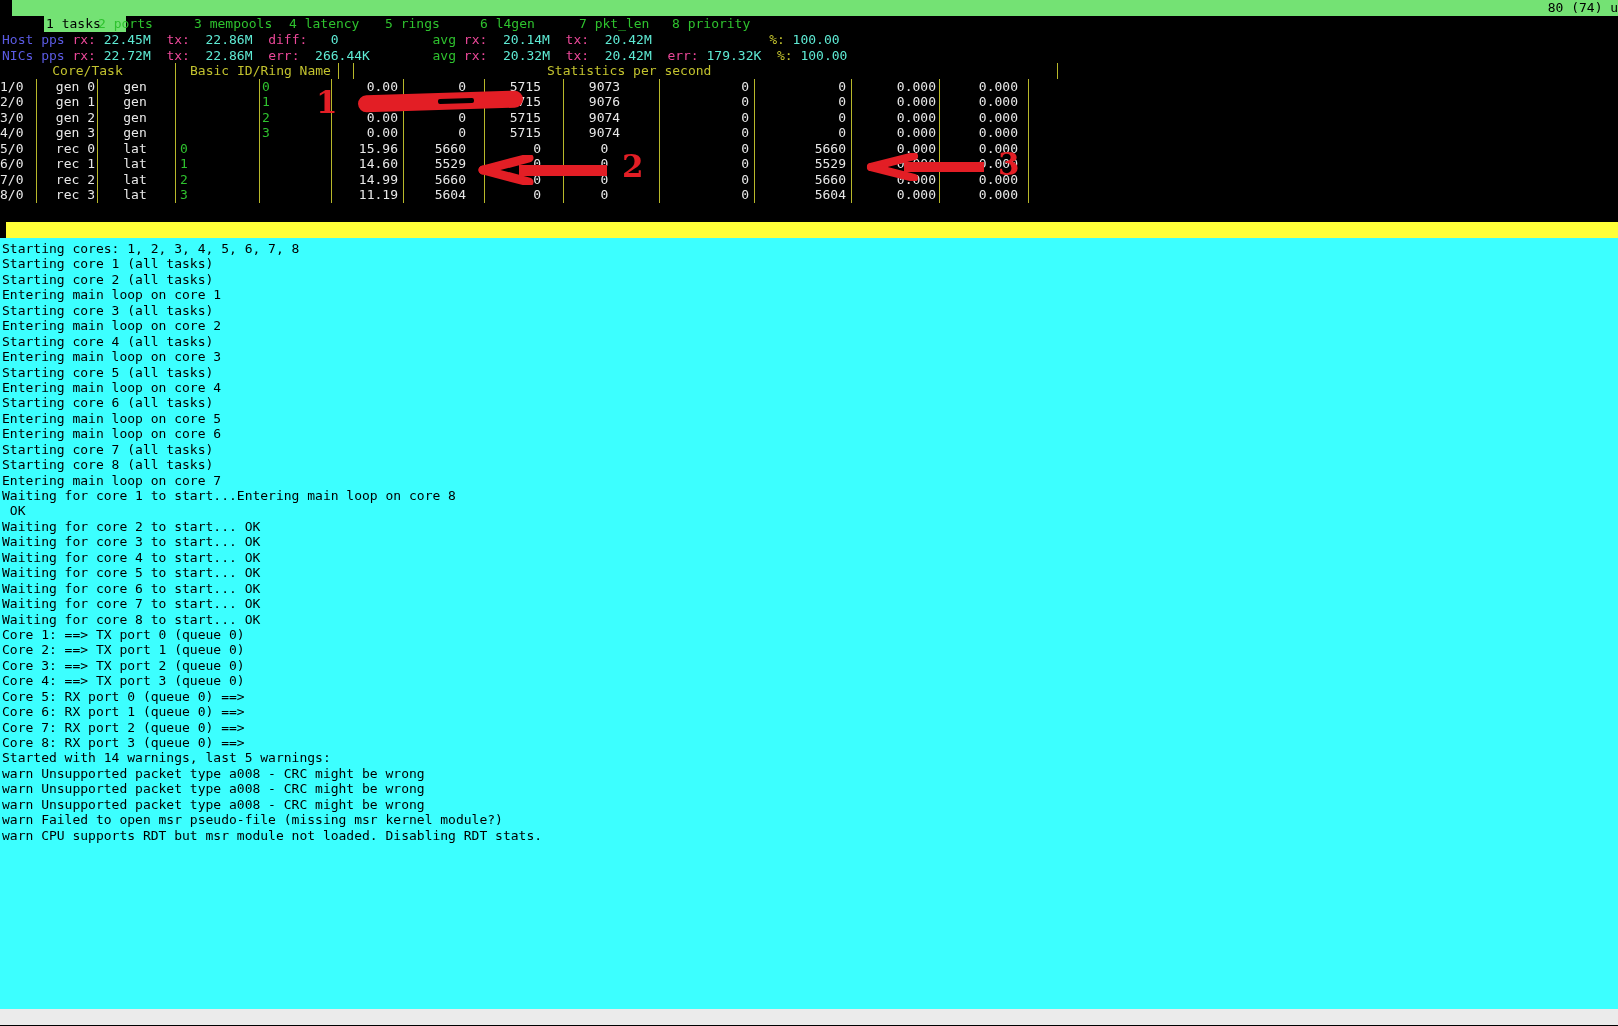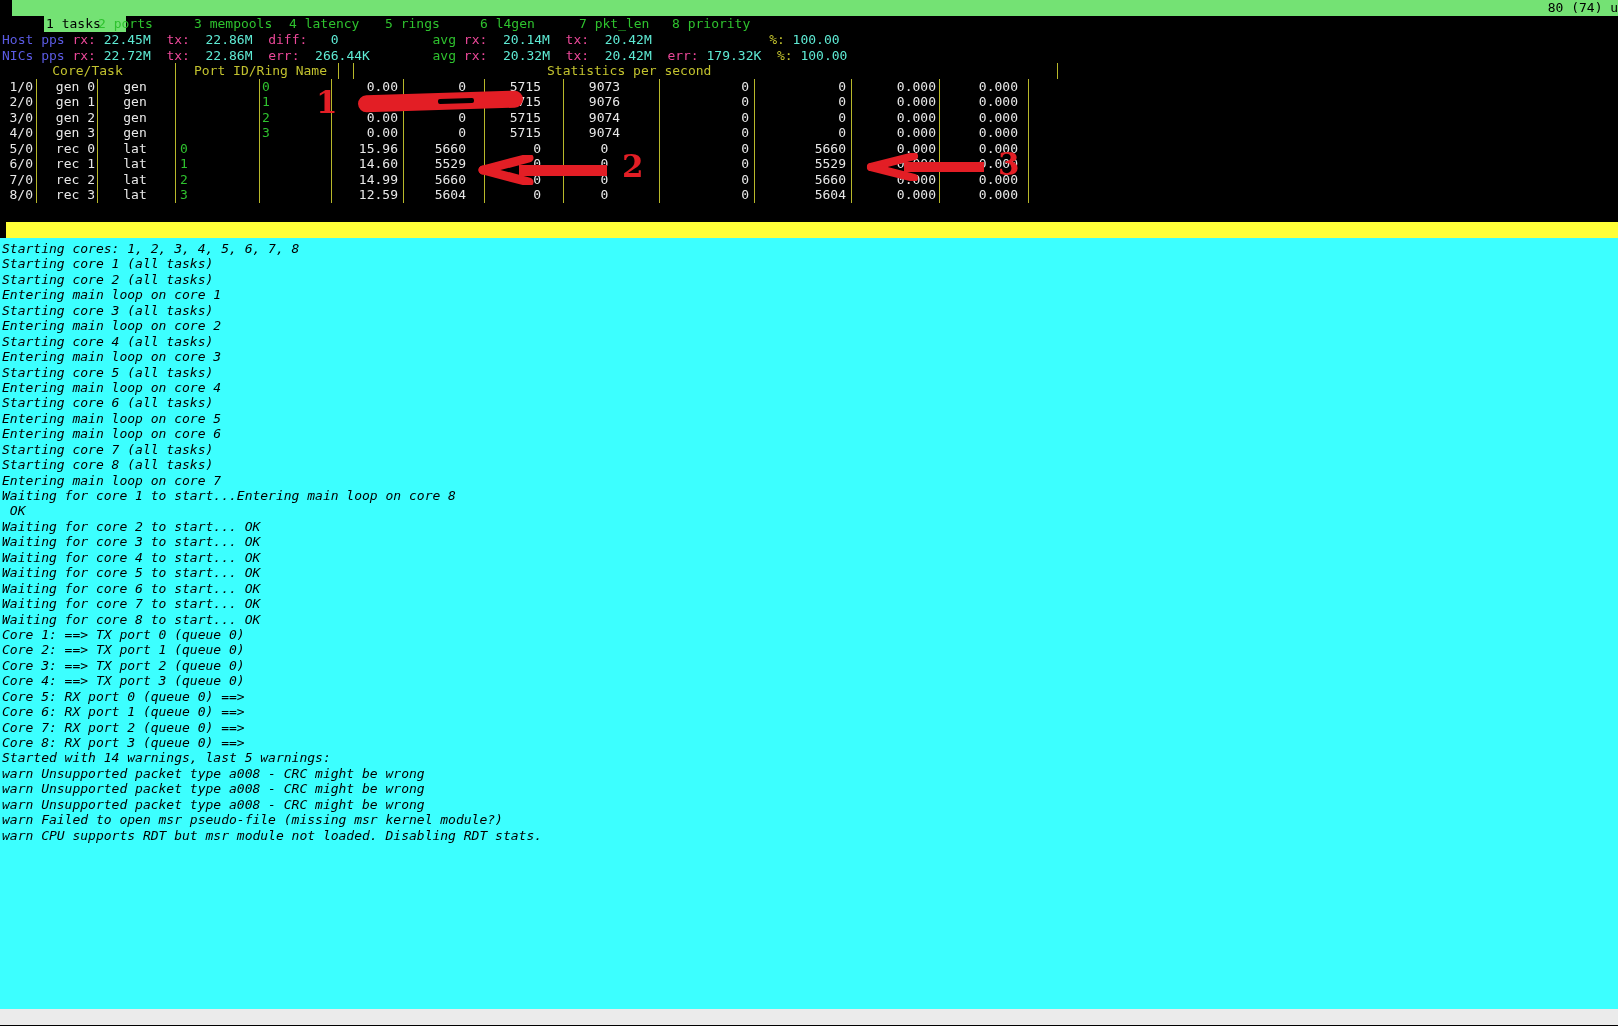--- a/index.html
+++ b/index.html
@@ -20,21 +20,21 @@
   .blue{color:#5b5be4}.magenta{color:#ec4899}.cyan{color:#5eead4}.green{color:#2ec22e}
   .yellow{color:#c2c22e}.plain{color:#c8c8c8}
   
   .tbl{position:absolute;left:0;top:63px;}
   .trow{display:flex;height:15.45px;}
   .trow.g{height:16px;line-height:16px;gap:7px;}
   .cell{border-right:1px solid #b8b82a;white-space:pre;overflow:hidden;color:#e8e8e8;}
   .g .cell,.hrow .cell{color:#c2c22e;}
   .g0{width:176px;text-align:center}.g1{width:156px;text-align:center}
   .gsp{width:8px}.g2{width:697px;padding-left:186px}
-  .c0{width:37px;text-align:right;padding-right:3px}
+  .c0{width:37px;text-align:left;padding-right:3px}
   .c1{width:61px;text-align:right;padding-right:2px}
   .c2{width:78px;text-align:center;padding-right:3px}
   .c3{width:84px;color:#2ec22e;padding-left:4px}
   .c4{width:72px;color:#2ec22e;padding-left:2px}
   .c5{width:72px;text-align:right;padding-right:5px}
   .c6{width:81px;text-align:right;padding-right:18px}
   .c7{width:79px;text-align:right;padding-right:22px}
   .c8{width:96px;text-align:center;padding-right:14px}
   .c9{width:95px;text-align:right;padding-right:5px}
   .c10{width:97px;text-align:right;padding-right:5px}
@@ -42,21 +42,21 @@
   .c12{width:89px;text-align:right;padding-right:10px}
   .hrow .cell{text-align:center;padding:0;}
   .hrow .c0{text-align:left;padding-left:8px}
   .hrow .c1{text-align:left;padding-left:9px}
   .hrow .c3,.hrow .c4{color:#c2c22e;}
   
   .sepbar{position:absolute;left:0;top:222px;width:1618px;height:16px;background:#ffff38;}
   .sepbar .notch{position:absolute;left:0;top:0;width:6px;height:16px;background:#000;}
   .log{position:absolute;left:0;top:238px;width:1618px;height:771px;background:#3cffff;color:#000;
        padding:3px 0 0 2px;white-space:pre;}
-  .log .ln{height:15.45px;font-style:italic;}
+  .log .ln{height:15.45px;}
   .statusbar{position:absolute;left:0;top:1009px;width:1618px;height:16px;background:#ebebeb;color:#101010;
              line-height:16px;white-space:pre;padding-left:2px;}
   
   .annot-digit{position:absolute;color:#e31e25;font-family:"DejaVu Serif",serif;font-weight:bold;
                font-size:31px;line-height:31px;}
   .arrow1{position:absolute;left:358px;top:93px;width:165px;height:17px;background:#e31e25;
           border-radius:9px;transform:rotate(-1.8deg);}
   .arrow1 .slit{position:absolute;left:80px;top:6px;width:36px;height:5px;background:#000;border-radius:2px;}
   .arrow-svg{position:absolute;}
 </style>
@@ -79,21 +79,21 @@
     <div class="tab" style="left:478px">6 l4gen</div>
     <div class="tab" style="left:577px">7 pkt_len</div>
     <div class="tab" style="left:670px">8 priority</div>
   </div>
 
   <div class="statlines" id="statlines"><div class="line"><span class="blue">Host pps </span><span class="magenta">rx: </span><span class="cyan">22.45M</span><span class="plain">  </span><span class="magenta">tx: </span><span class="cyan"> 22.86M</span><span class="plain">  </span><span class="magenta">diff: </span><span class="cyan">  0</span><span class="plain">            </span><span class="green">avg </span><span class="magenta">rx: </span><span class="cyan"> 20.14M</span><span class="plain">  </span><span class="magenta">tx: </span><span class="cyan"> 20.42M</span><span class="plain">               </span><span class="yellow">%: </span><span class="cyan">100.00</span></div><div class="line"><span class="blue">NICs pps </span><span class="magenta">rx: </span><span class="cyan">22.72M</span><span class="plain">  </span><span class="magenta">tx: </span><span class="cyan"> 22.86M</span><span class="plain">  </span><span class="magenta">err: </span><span class="cyan"> 266.44K</span><span class="plain">        </span><span class="green">avg </span><span class="magenta">rx: </span><span class="cyan"> 20.32M</span><span class="plain">  </span><span class="magenta">tx: </span><span class="cyan"> 20.42M</span><span class="plain">  </span><span class="magenta">err: </span><span class="cyan">179.32K</span><span class="plain">  </span><span class="yellow">%: </span><span class="cyan">100.00</span></div></div>
 
   <div class="tbl" id="stats-table">
       <div class="trow g">
         <div class="cell g0">Core/Task</div>
-        <div class="cell g1">Port ID/Ring Name</div>
+        <div class="cell g1">Basic ID/Ring Name</div>
         <div class="cell gsp"></div>
         <div class="cell g2">Statistics per second</div>
       </div>
       <div class="trow">
         <div class="cell c0">1/0</div>
         <div class="cell c1">gen 0</div>
         <div class="cell c2">gen</div>
         <div class="cell c3"></div>
         <div class="cell c4">0</div>
         <div class="cell c5">0.00</div>
@@ -194,21 +194,21 @@
         <div class="cell c10">5660</div>
         <div class="cell c11">0.000</div>
         <div class="cell c12">0.000</div>
       </div>
       <div class="trow">
         <div class="cell c0">8/0</div>
         <div class="cell c1">rec 3</div>
         <div class="cell c2">lat</div>
         <div class="cell c3">3</div>
         <div class="cell c4"></div>
-        <div class="cell c5">12.59</div>
+        <div class="cell c5">11.19</div>
         <div class="cell c6">5604</div>
         <div class="cell c7">0</div>
         <div class="cell c8">0</div>
         <div class="cell c9">0</div>
         <div class="cell c10">5604</div>
         <div class="cell c11">0.000</div>
         <div class="cell c12">0.000</div>
       </div>
     </div>
 

